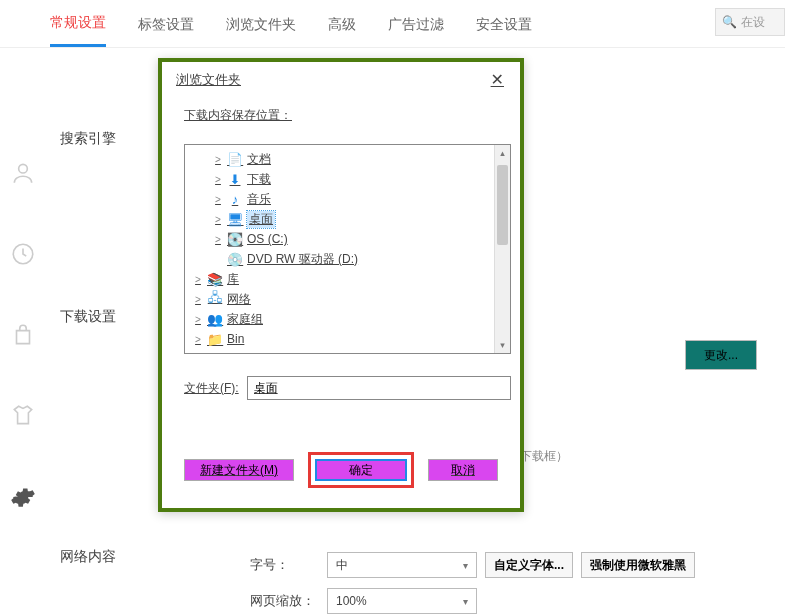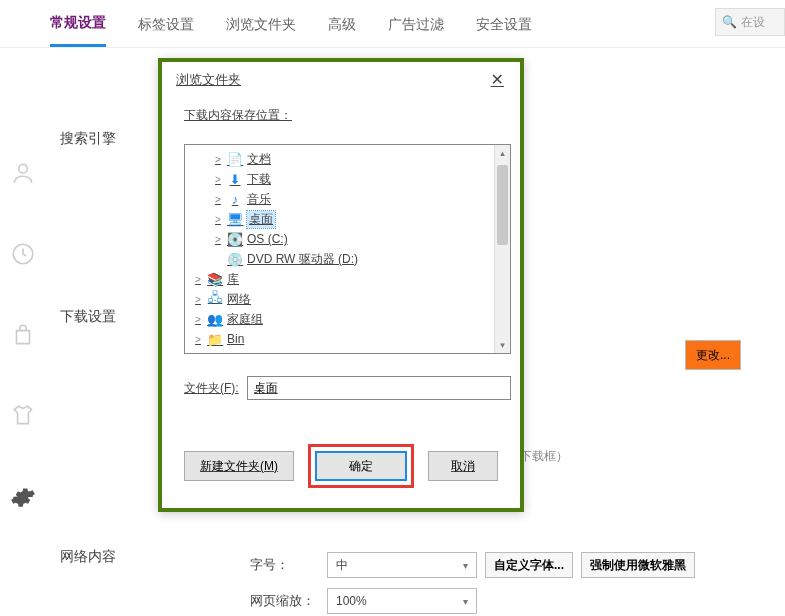--- a/index.html
+++ b/index.html
@@ -21,23 +21,22 @@
     border-bottom: 1px solid #eee;
     position: relative;
   }
   .tab {
     padding-bottom: 12px;
     color: #666;
     font-size: 14px;
     cursor: pointer;
   }
   .tab.active {
-    color: #701a75;
+    color: #ef4444;
     border-bottom: 3px solid #1e88e5;
-    font-weight: bold;
   }
   .search-box {
     position: absolute;
     right: 0;
     top: 8px;
     width: 70px;
     height: 28px;
     background: #f4f4f4;
     border: 1px solid #ddd;
     display: flex;
@@ -71,24 +70,24 @@
     color: #444;
     position: absolute;
   }
   .label-search  { top: 0px; }
   .label-download{ top: 178px; }
   .label-network { top: 418px; }
   .change-btn {
     position: absolute;
     top: 210px;
     left: 625px;
-    width: 56px;
+    width: 72px;
     height: 30px;
     border: 1px solid #bbb;
-    background: #f97316;
+    background: #0f766e;
     font-size: 12px;
     cursor: pointer;
   }
   .dlframe-label {
     position: absolute;
     top: 318px;
     left: 460px;
     font-size: 12px;
     color: #888;
   }
@@ -233,23 +232,23 @@
     font-size: 12px;
   }
   .dialog-footer {
     display: flex;
     justify-content: space-between;
     align-items: center;
     padding: 20px 22px 20px 22px;
     gap: 10px;
   }
   .dlg-btn {
-    height: 30px;
+    height: 22px;
     border: 1px solid #aaa;
-    background: #e5e5e5;
+    background: #d946ef;
     font-size: 12px;
     cursor: pointer;
   }
   .dlg-btn.new { width: 110px; }
   .dlg-btn.ok  { width: 92px; border: 2px solid #1e88e5; }
   .dlg-btn.cancel { width: 70px; }
   .ok-highlight {
     position: relative;
     padding: 4px;
     border: 3px solid #e53935;

